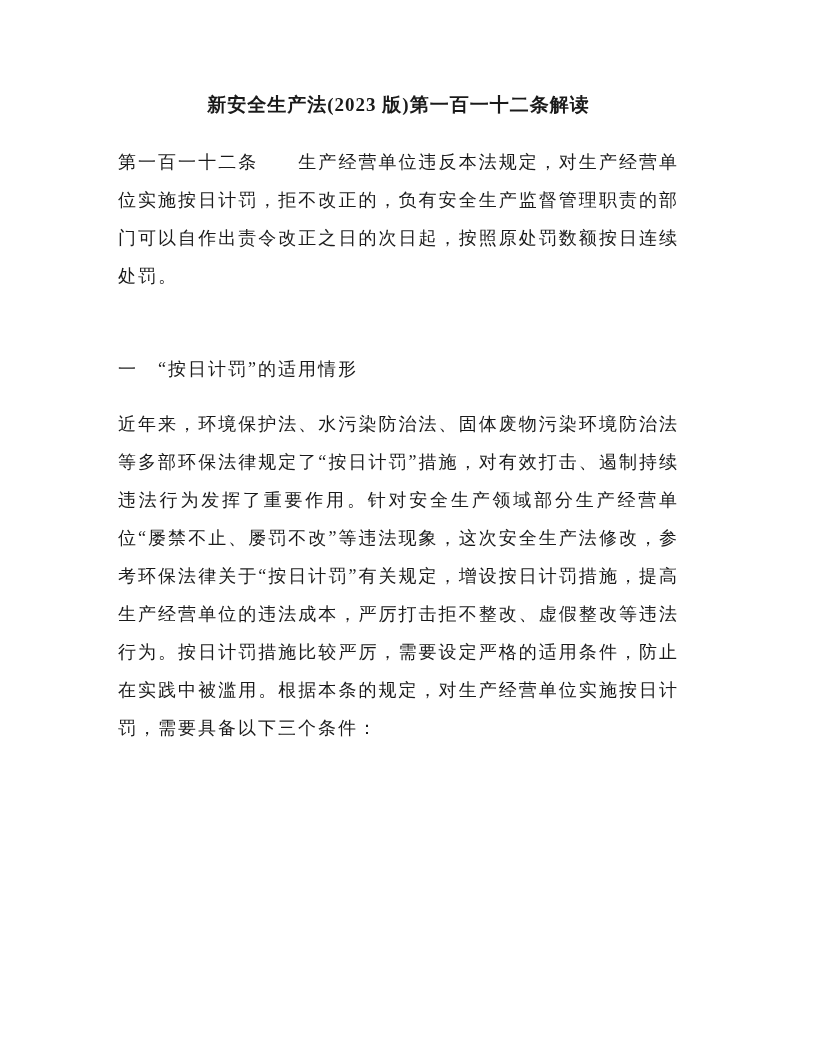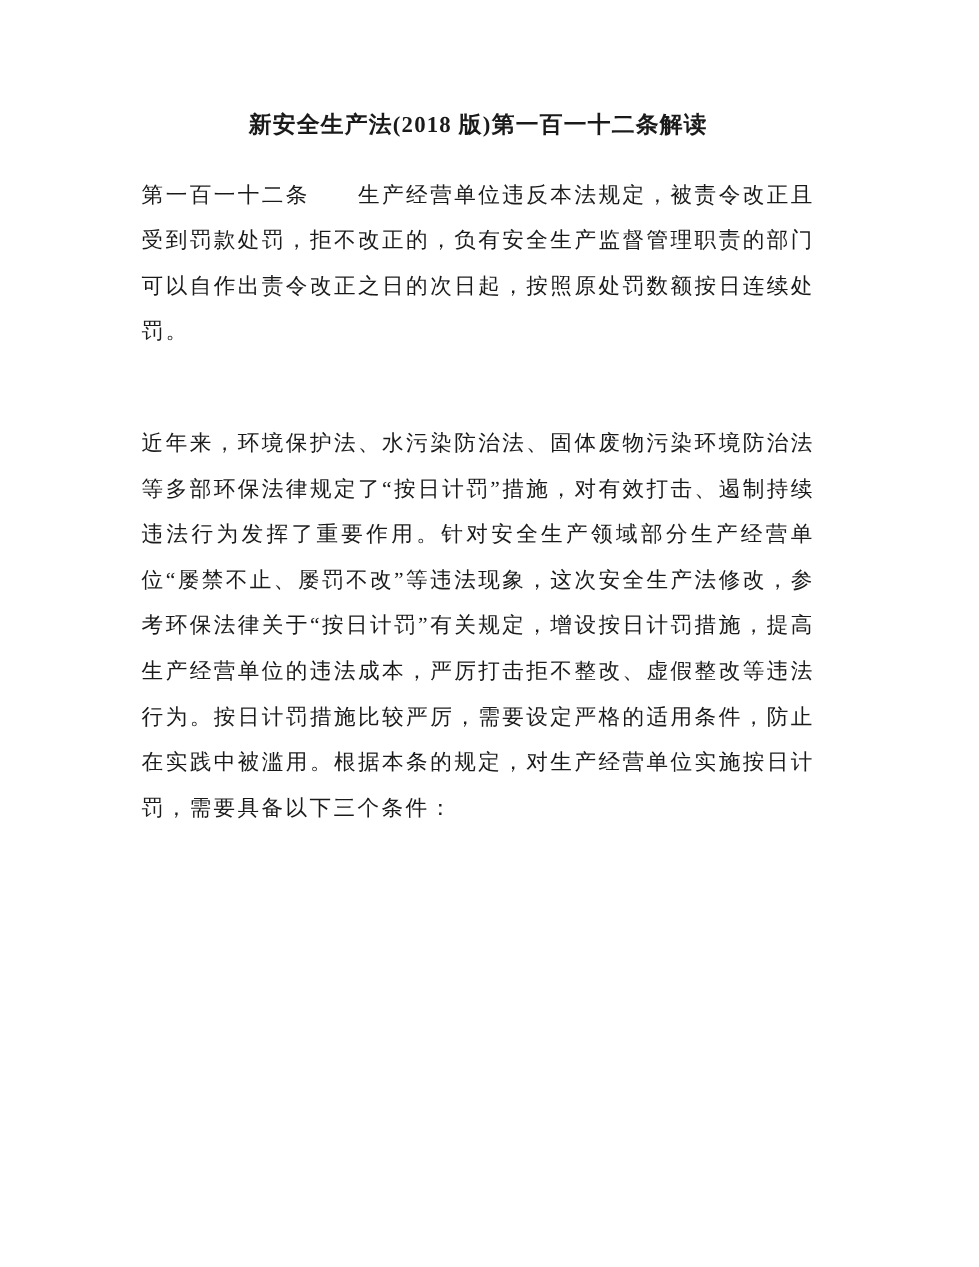--- a/index.html
+++ b/index.html
@@ -40,23 +40,24 @@
   .para.purpose-text   { margin-bottom: 54px; }
   .para.interp-head    { margin-bottom: 8px;  }
   .para.sub-head       { margin-bottom: 17px; }
   .para.interp-text    { margin-bottom: 0;    }
 </style>
 </head>
 <body>
 
 <div class="page">
 
-  <h1 class="doc-title">新安全生产法(2018 版)第一百一十二条解读</h1>
+  <h1 class="doc-title">新安全生产法(2023 版)第一百一十二条解读</h1>
 
-  <p class="para article">第一百一十二条　　生产经营单位违反本法规定，被责令改正且受到罚款处罚，拒不改正的，负有安全生产监督管理职责的部门可以自作出责令改正之日的次日起，按照原处罚数额按日连续处罚。</p>
+  <p class="para article">第一百一十二条　　生产经营单位违反本法规定，对生产经营单位实施按日计罚，拒不改正的，负有安全生产监督管理职责的部门可以自作出责令改正之日的次日起，按照原处罚数额按日连续处罚。</p>
 
 
 
 
+  <p class="para sub-head">一　“按日计罚”的适用情形</p>
 
   <p class="para interp-text">近年来，环境保护法、水污染防治法、固体废物污染环境防治法等多部环保法律规定了“按日计罚”措施，对有效打击、遏制持续违法行为发挥了重要作用。针对安全生产领域部分生产经营单位“屡禁不止、屡罚不改”等违法现象，这次安全生产法修改，参考环保法律关于“按日计罚”有关规定，增设按日计罚措施，提高生产经营单位的违法成本，严厉打击拒不整改、虚假整改等违法行为。按日计罚措施比较严厉，需要设定严格的适用条件，防止在实践中被滥用。根据本条的规定，对生产经营单位实施按日计罚，需要具备以下三个条件：</p>
 
 </div>
 
 </body></html>

